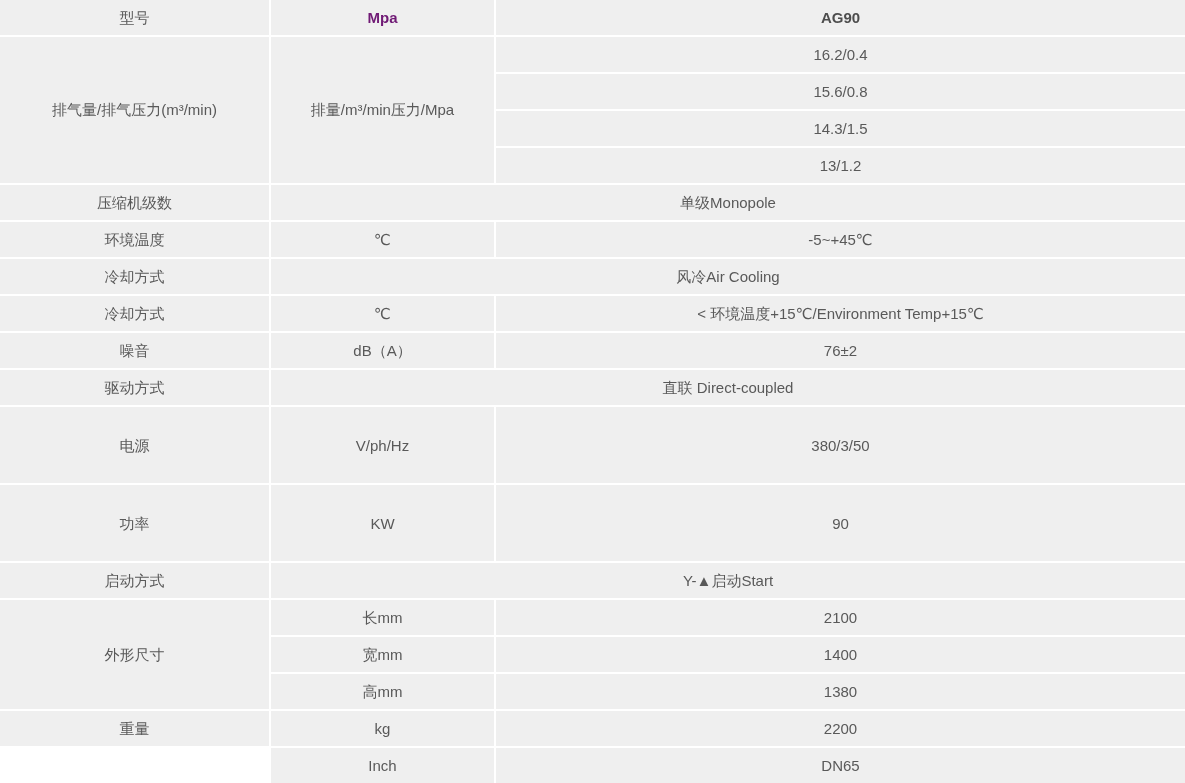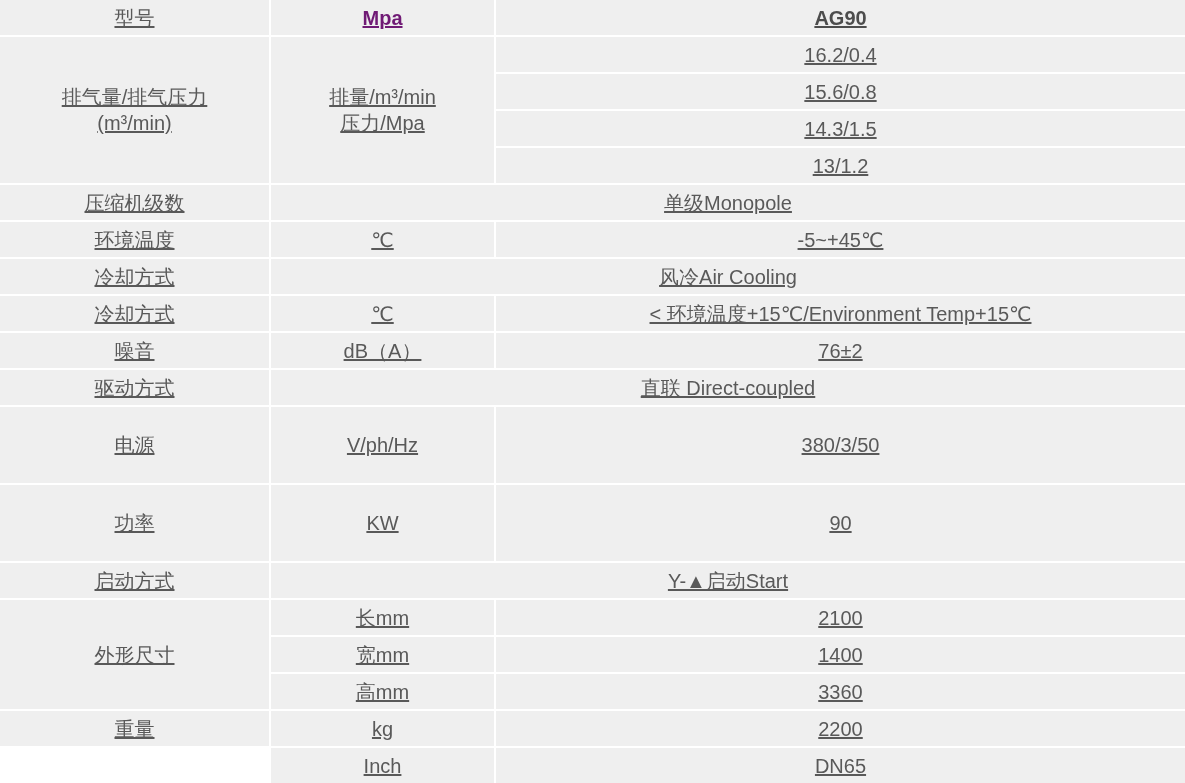--- a/index.html
+++ b/index.html
@@ -17,27 +17,25 @@
     gap: 2px;
     background: #ffffff;
   }
   .cell {
     background: #efefef;
     display: flex;
     align-items: center;
     justify-content: center;
     text-align: center;
     color: #595959;
-    font-size: 20px;
+    font-size: 15px;
     line-height: 1.4;
     overflow: hidden;
-    text-decoration: underline;
   }
   .two-line {
-    flex-direction: column;
     line-height: 26px;
   }
   .hdr-unit {
     font-weight: bold;
     color: #701a75;
     text-align: right;
   }
   .hdr-model {
     font-weight: bold;
     color: #4d4d4d;
@@ -96,21 +94,21 @@
 
   <div class="cell" style="grid-row:14;grid-column:1">启动方式</div>
   <div class="cell" style="grid-row:14;grid-column:2/4">Y-▲启动Start</div>
 
   <div class="cell" style="grid-row:15/18;grid-column:1">外形尺寸</div>
   <div class="cell" style="grid-row:15;grid-column:2">长mm</div>
   <div class="cell" style="grid-row:15;grid-column:3">2100</div>
   <div class="cell" style="grid-row:16;grid-column:2">宽mm</div>
   <div class="cell" style="grid-row:16;grid-column:3">1400</div>
   <div class="cell" style="grid-row:17;grid-column:2">高mm</div>
-  <div class="cell" style="grid-row:17;grid-column:3">3360</div>
+  <div class="cell" style="grid-row:17;grid-column:3">1380</div>
 
   <div class="cell" style="grid-row:18;grid-column:2">kg</div>
   <div class="cell" style="grid-row:18;grid-column:1">重量</div>
   <div class="cell" style="grid-row:18;grid-column:3">2200</div>
 
   <div class="cell" style="grid-row:19;grid-column:2">Inch</div>
   <div class="cell" style="grid-row:19;grid-column:3">DN65</div>
 
 </div>
 

